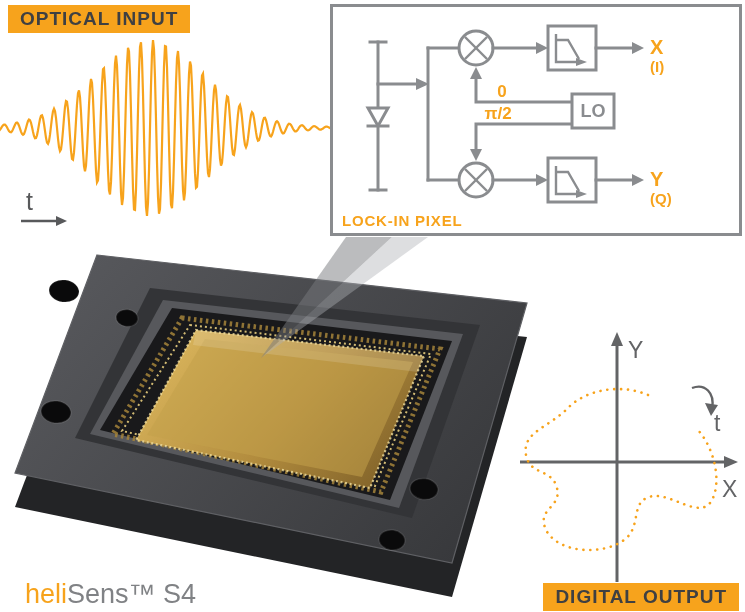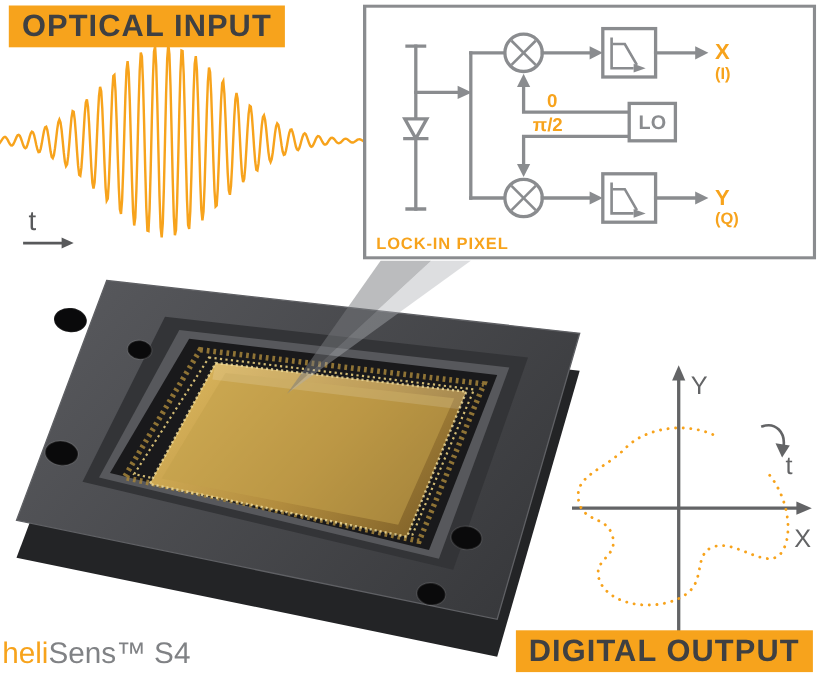--- a/index.html
+++ b/index.html
@@ -4,26 +4,26 @@
 <style>
   :root{
     --orange:#F7A31C; --label-text:#3F4042; --dark-gray:#58595B;
     --circuit-gray:#8A8C8F; --axis-gray:#636466; --brand-gray:#808285;
   }
   *{margin:0;padding:0;box-sizing:border-box;}
   body{background:#fff;font-family:"Liberation Sans",sans-serif;}
   .stage{position:relative;width:745px;height:612px;background:#fff;overflow:hidden;}
   .abs{position:absolute;}
   .tag{position:absolute;background:var(--orange);color:var(--label-text);
-       font-weight:bold;font-size:28px;letter-spacing:1px;padding:3px 12px;white-space:nowrap;}
+       font-weight:bold;font-size:19px;letter-spacing:1px;padding:3px 12px;white-space:nowrap;}
   #tag-optical{left:8px;top:5px;}
   #tag-digital{right:6px;bottom:1px;margin-top:47px;}
   #time-axis{position:absolute;left:20px;top:188px;}
   .tlabel{font-size:25px;color:var(--dark-gray);line-height:26px;margin-left:6px;}
-  #brand{position:absolute;left:2px;bottom:2px;font-size:27px;white-space:nowrap;}
+  #brand{position:absolute;left:25px;bottom:2px;font-size:27px;white-space:nowrap;}
   .b-orange{color:var(--orange);}
   .b-gray{color:var(--brand-gray);}
   
   svg{display:block;}
   .wave{stroke:var(--orange);stroke-width:2.2;fill:none;}
   .cg{stroke:var(--circuit-gray);stroke-width:3;fill:none;stroke-linecap:square;}
   .cg2{stroke:var(--circuit-gray);stroke-width:2.4;fill:none;}
   .cgf{fill:var(--circuit-gray);}
   .whitebox{fill:#fff;stroke:var(--circuit-gray);stroke-width:3;}
   .boxborder{fill:#fff;stroke:var(--circuit-gray);stroke-width:3;}

